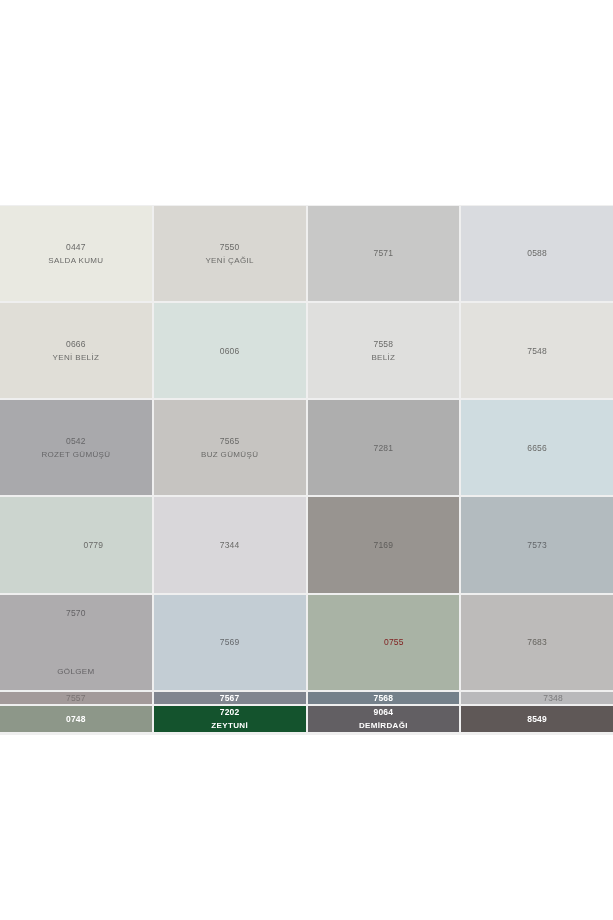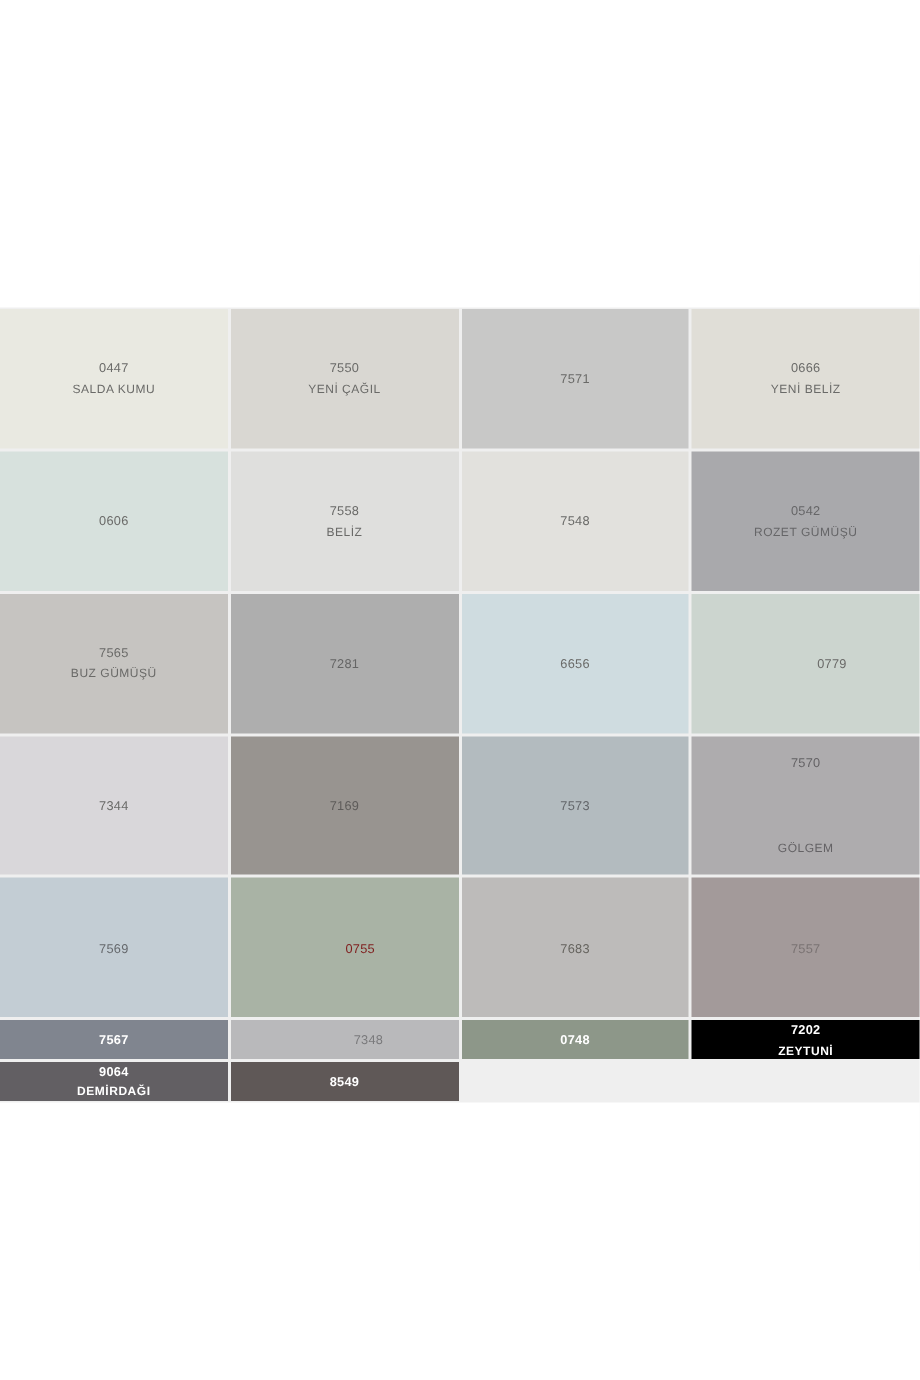--- a/index.html
+++ b/index.html
@@ -96,20 +96,23 @@
           <div class="swatch-code">0447</div>
           <div class="swatch-name">SALDA KUMU</div>
         </div>
         <div class="swatch" style="background-color: rgb(217, 215, 210); color: rgb(106, 106, 104);">
           <div class="swatch-code">7550</div>
           <div class="swatch-name">YENİ ÇAĞIL</div>
         </div>
         <div class="swatch" style="background-color: rgb(200, 200, 199); color: rgb(106, 106, 104);">
           <div class="swatch-code">7571</div>
         </div>
+        <div class="swatch" style="background-color: rgb(217, 219, 223); color: rgb(106, 106, 104);">
+          <div class="swatch-code">0588</div>
+        </div>
         <div class="swatch" style="background-color: rgb(224, 222, 215); color: rgb(106, 106, 104);">
           <div class="swatch-code">0666</div>
           <div class="swatch-name">YENİ BELİZ</div>
         </div>
         <div class="swatch" style="background-color: rgb(215, 225, 221); color: rgb(106, 106, 104);">
           <div class="swatch-code">0606</div>
         </div>
         <div class="swatch" style="background-color: rgb(223, 223, 221); color: rgb(106, 106, 104);">
           <div class="swatch-code">7558</div>
           <div class="swatch-name">BELİZ</div>
@@ -155,27 +158,30 @@
         </div>
         <div class="swatch" style="background-color: rgb(189, 187, 186); color: rgb(102, 100, 95);">
           <div class="swatch-code">7683</div>
         </div>
         <div class="swatch" style="background-color: rgb(163, 154, 154); color: rgb(122, 115, 115);">
           <div class="swatch-code">7557</div>
         </div>
         <div class="swatch bold" style="background-color: rgb(128, 133, 143); color: rgb(255, 255, 255);">
           <div class="swatch-code">7567</div>
         </div>
+        <div class="swatch bold" style="background-color: rgb(116, 128, 138); color: rgb(255, 255, 255);">
+          <div class="swatch-code">7568</div>
+        </div>
         <div class="swatch" style="background-color: rgb(185, 185, 187); color: rgb(122, 122, 124); padding-left: 32px;">
           <div class="swatch-code">7348</div>
         </div>
         <div class="swatch bold" style="background-color: rgb(141, 151, 137); color: rgb(255, 255, 255);">
           <div class="swatch-code">0748</div>
         </div>
-        <div class="swatch bold" style="background-color: #000000; color: rgb(255, 255, 255);">
+        <div class="swatch bold" style="background-color: #14532d; color: rgb(255, 255, 255);">
           <div class="swatch-code">7202</div>
           <div class="swatch-name">ZEYTUNİ</div>
         </div>
         <div class="swatch bold" style="background-color: rgb(98, 95, 99); color: rgb(255, 255, 255);">
           <div class="swatch-code">9064</div>
           <div class="swatch-name">DEMİRDAĞI</div>
         </div>
         <div class="swatch bold" style="background-color: rgb(95, 88, 87); color: rgb(255, 255, 255);">
           <div class="swatch-code">8549</div>
         </div>

